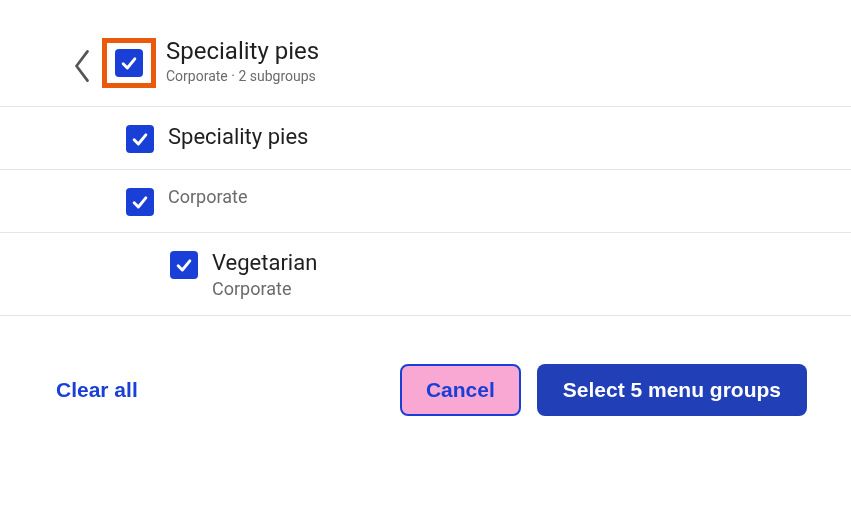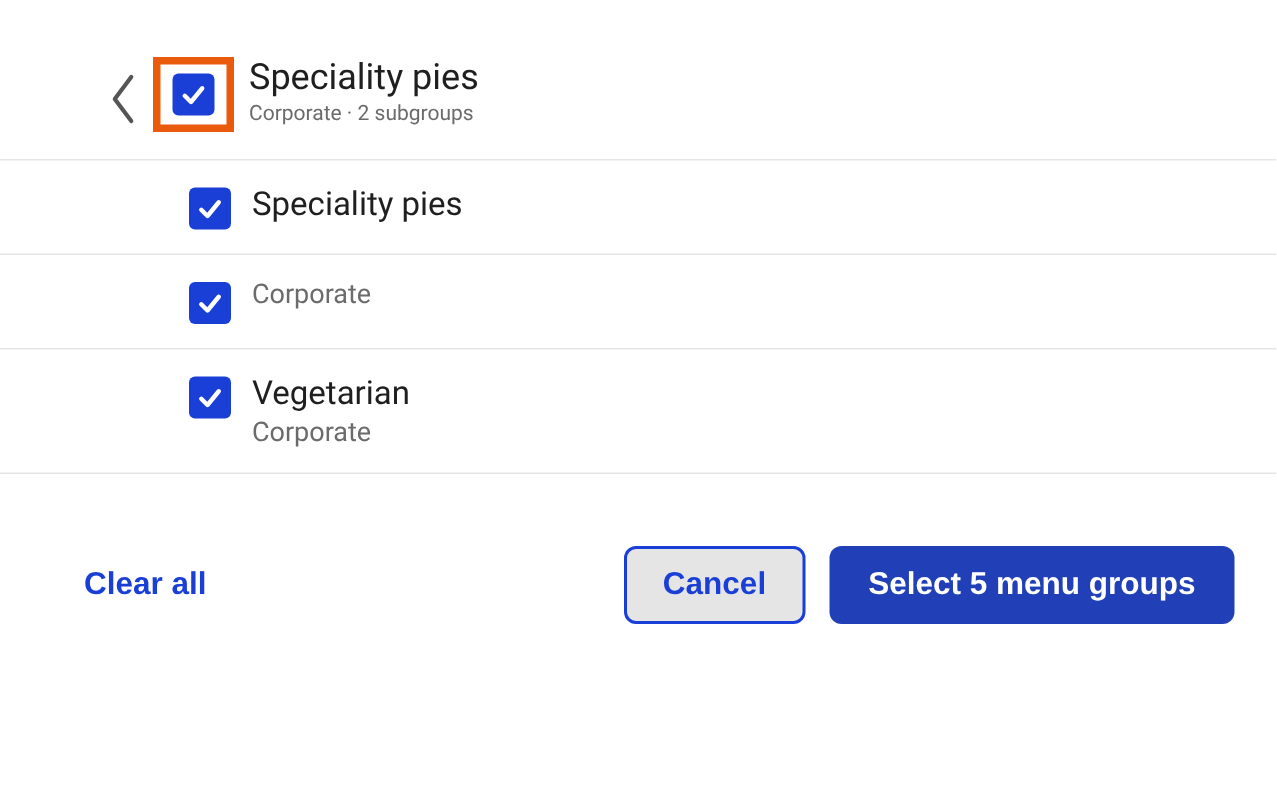--- a/index.html
+++ b/index.html
@@ -81,20 +81,21 @@
       border-top: 1px solid #e5e5e5;
     }
     .list-item {
       display: flex;
       align-items: flex-start;
       padding: 16px 0 16px 0;
       border-bottom: 1px solid #e5e5e5;
     }
     .list-item:last-child {
       border-bottom: 1px solid #e5e5e5;
+      padding-left: 44px;
     }
     .list-check-col {
       width: 168px;
       display: flex;
       justify-content: flex-end;
       align-items: flex-start;
       padding-right: 14px;
       padding-top: 2px;
     }
     .list-text {
@@ -108,21 +109,21 @@
     }
     .list-sub {
       font-size: 18px;
       color: #6b6b6b;
       margin-top: 0;
     }
     .footer {
       display: flex;
       align-items: center;
       justify-content: space-between;
-      padding: 48px 28px 0 56px;
+      padding: 48px 44px 0 56px;
     }
     .clear-all {
       color: #1a3fd6;
       font-size: 21px;
       font-weight: 600;
       cursor: pointer;
       background: none;
       border: none;
     }
     .footer-right {
@@ -131,21 +132,21 @@
     }
     .btn {
       font-size: 21px;
       font-weight: 600;
       border-radius: 8px;
       padding: 14px 26px;
       cursor: pointer;
       border: none;
     }
     .btn-outline {
-      background: #e5e5e5;
+      background: #f9a8d4;
       color: #1a3fd6;
       border: 2px solid #1a3fd6;
       padding: 12px 24px;
     }
     .btn-primary {
       background: #2140b8;
       color: #fff;
     }
   </style>
 </head>

